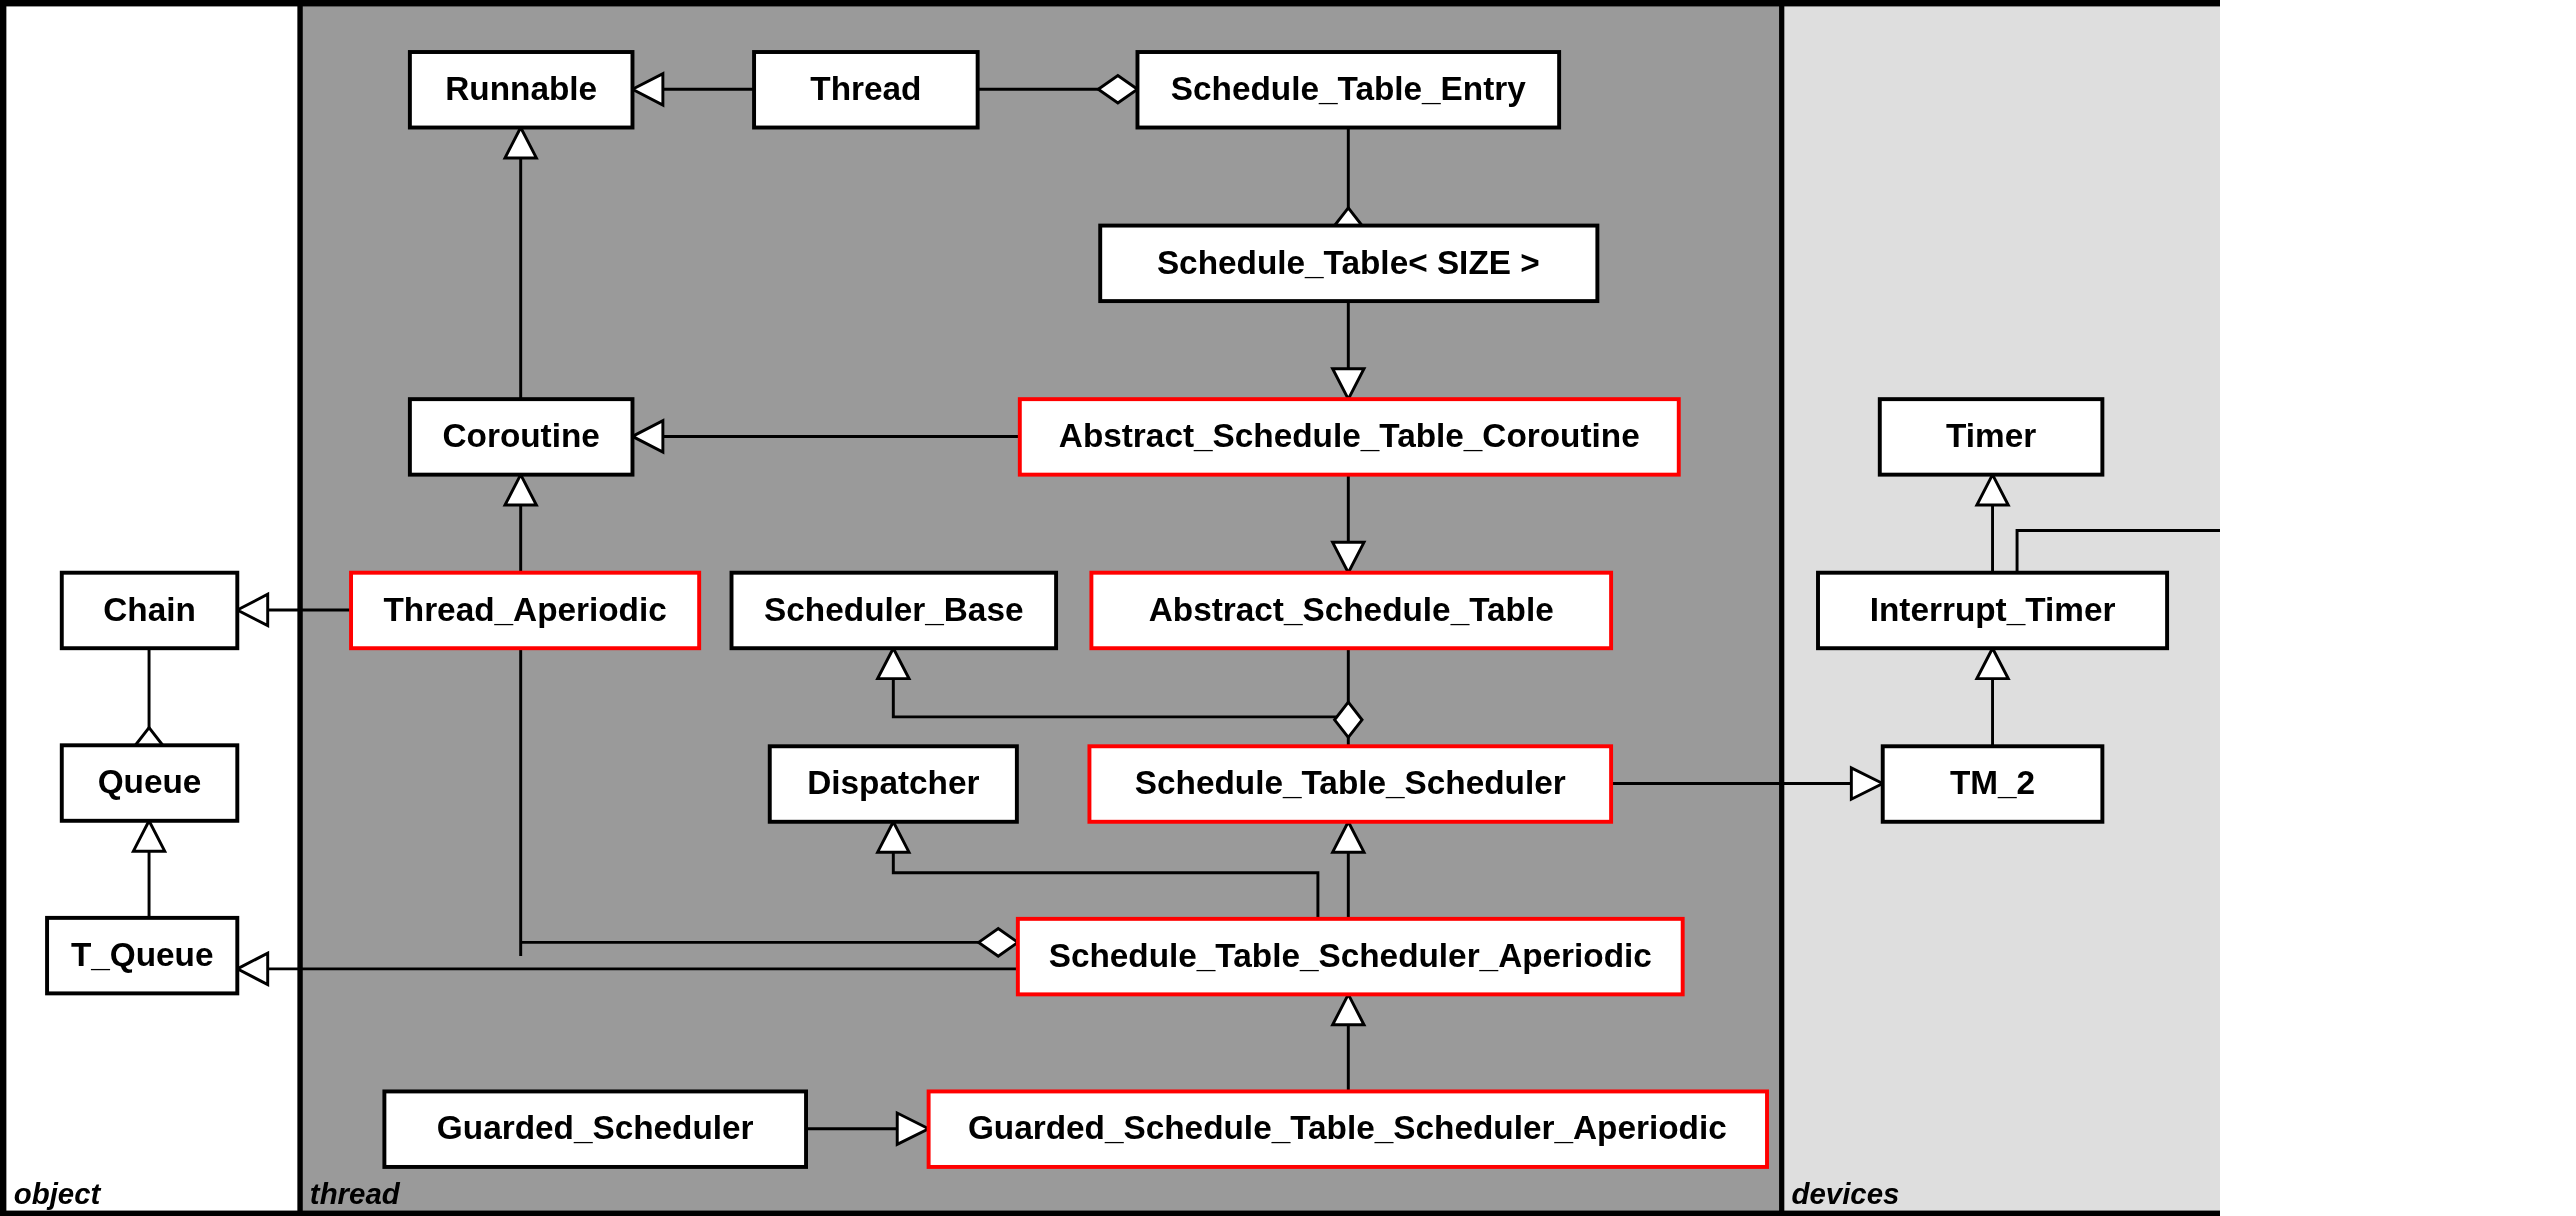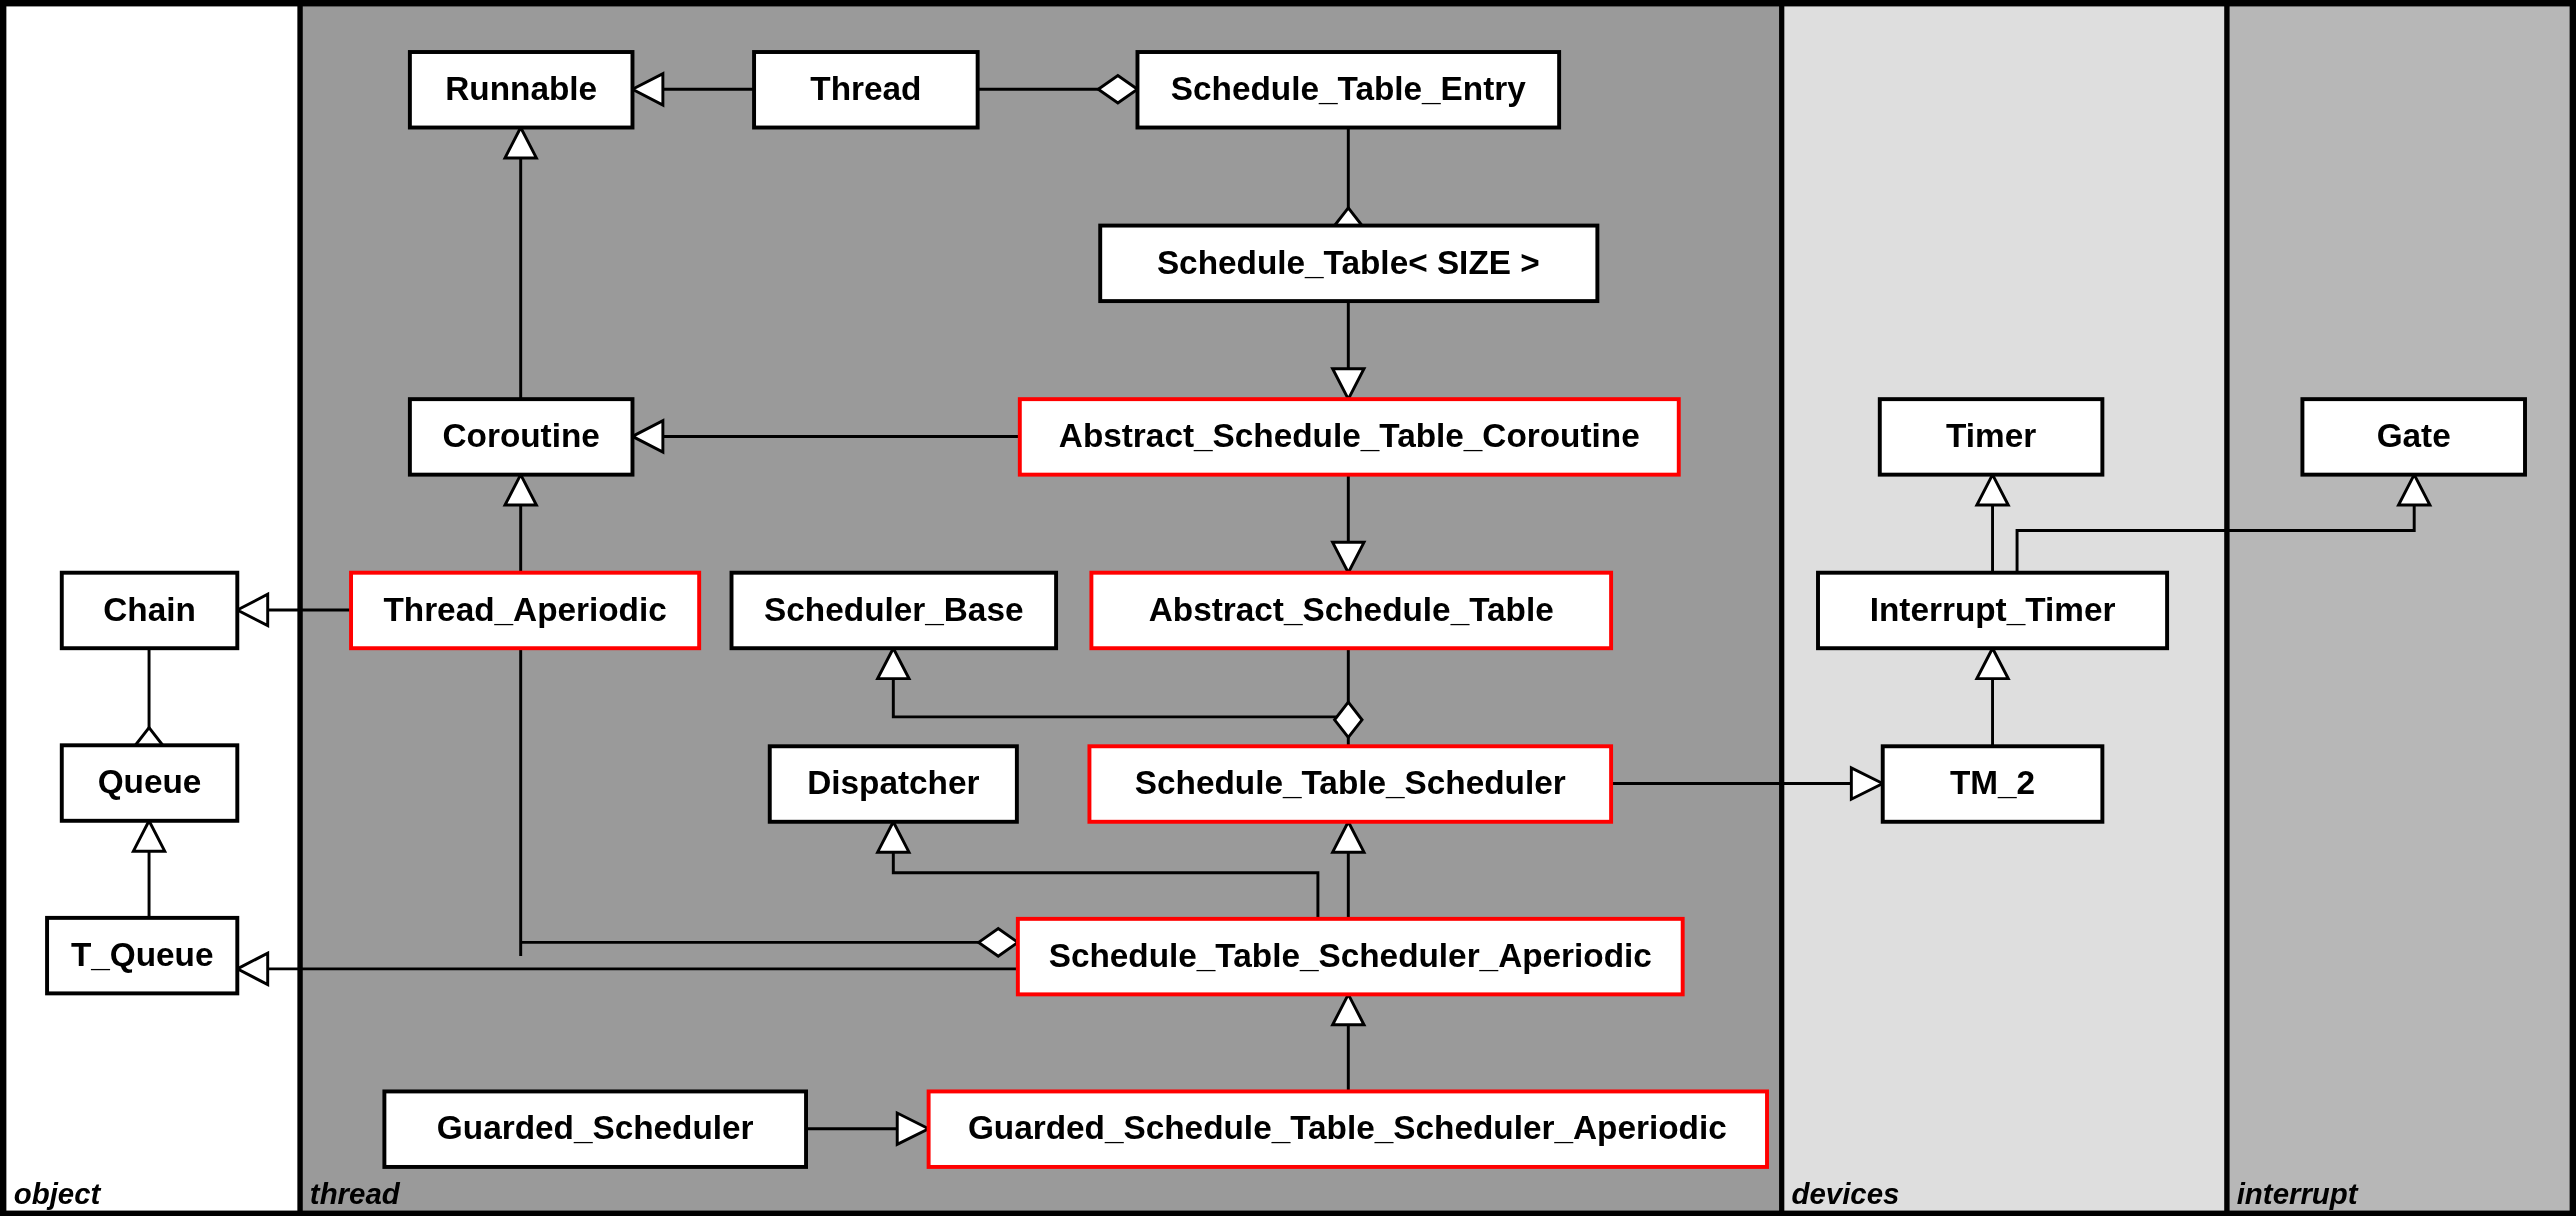--- a/index.html
+++ b/index.html
@@ -3,21 +3,21 @@
 <meta charset="utf-8">
 <style>
   html, body {
     margin: 0;
     padding: 0;
     background: #ffffff;
     font-family: "Liberation Sans", sans-serif;
   }
   #diagram-root {
     position: relative;
-    width: 2576px;
+    width: 2220px;
     height: 1217px;
     overflow: hidden;
   }
   svg.uml-canvas {
     display: block;
     width: 2576px;
     height: 1217px;
   }
   .pkg-label {
     font-family: "Liberation Sans", sans-serif;

